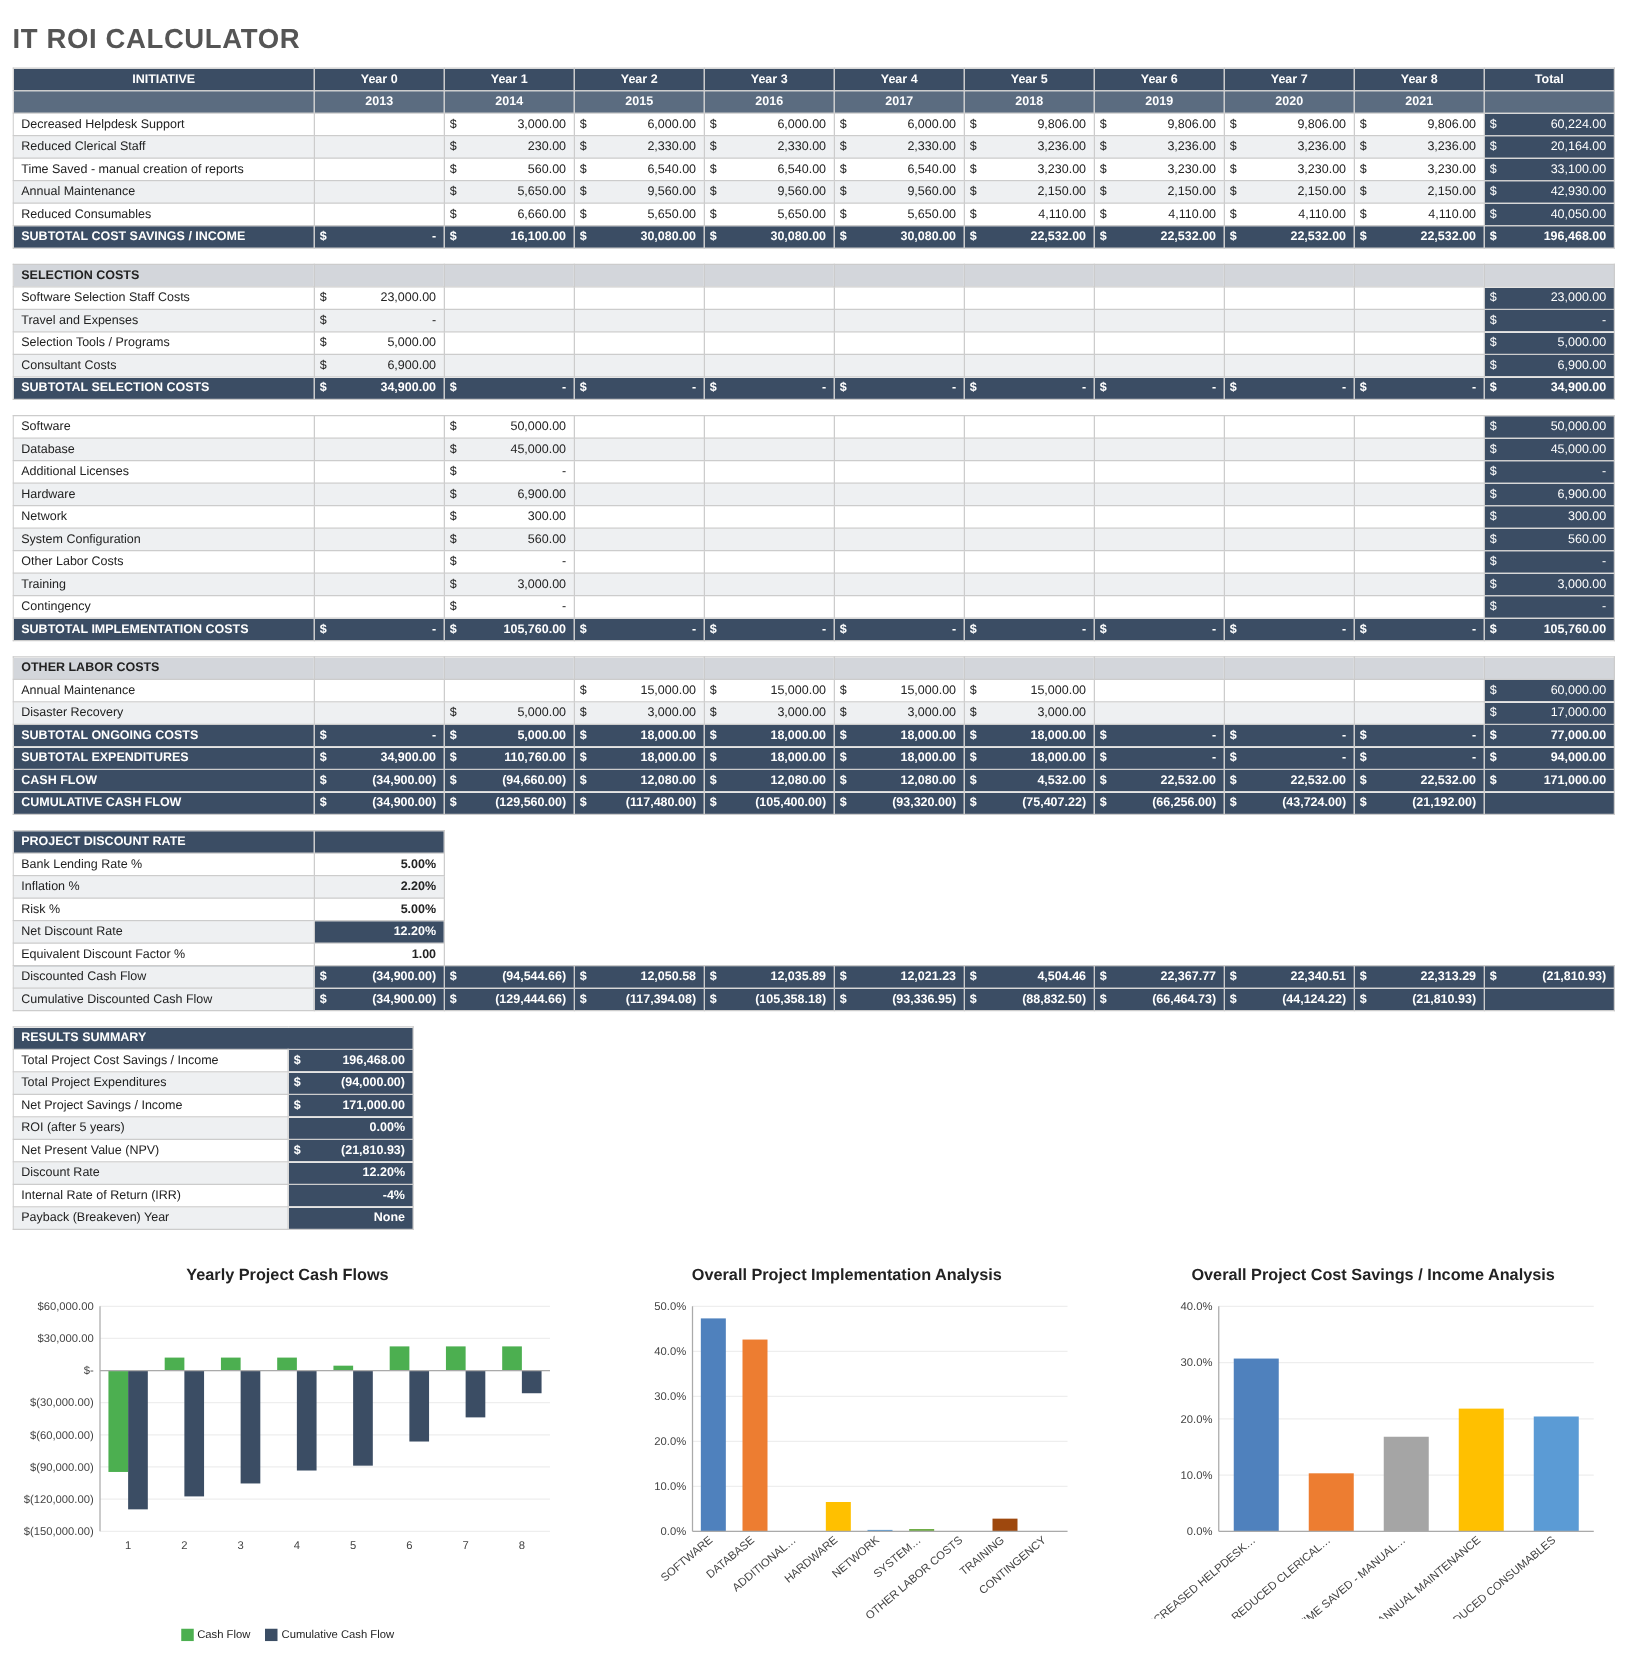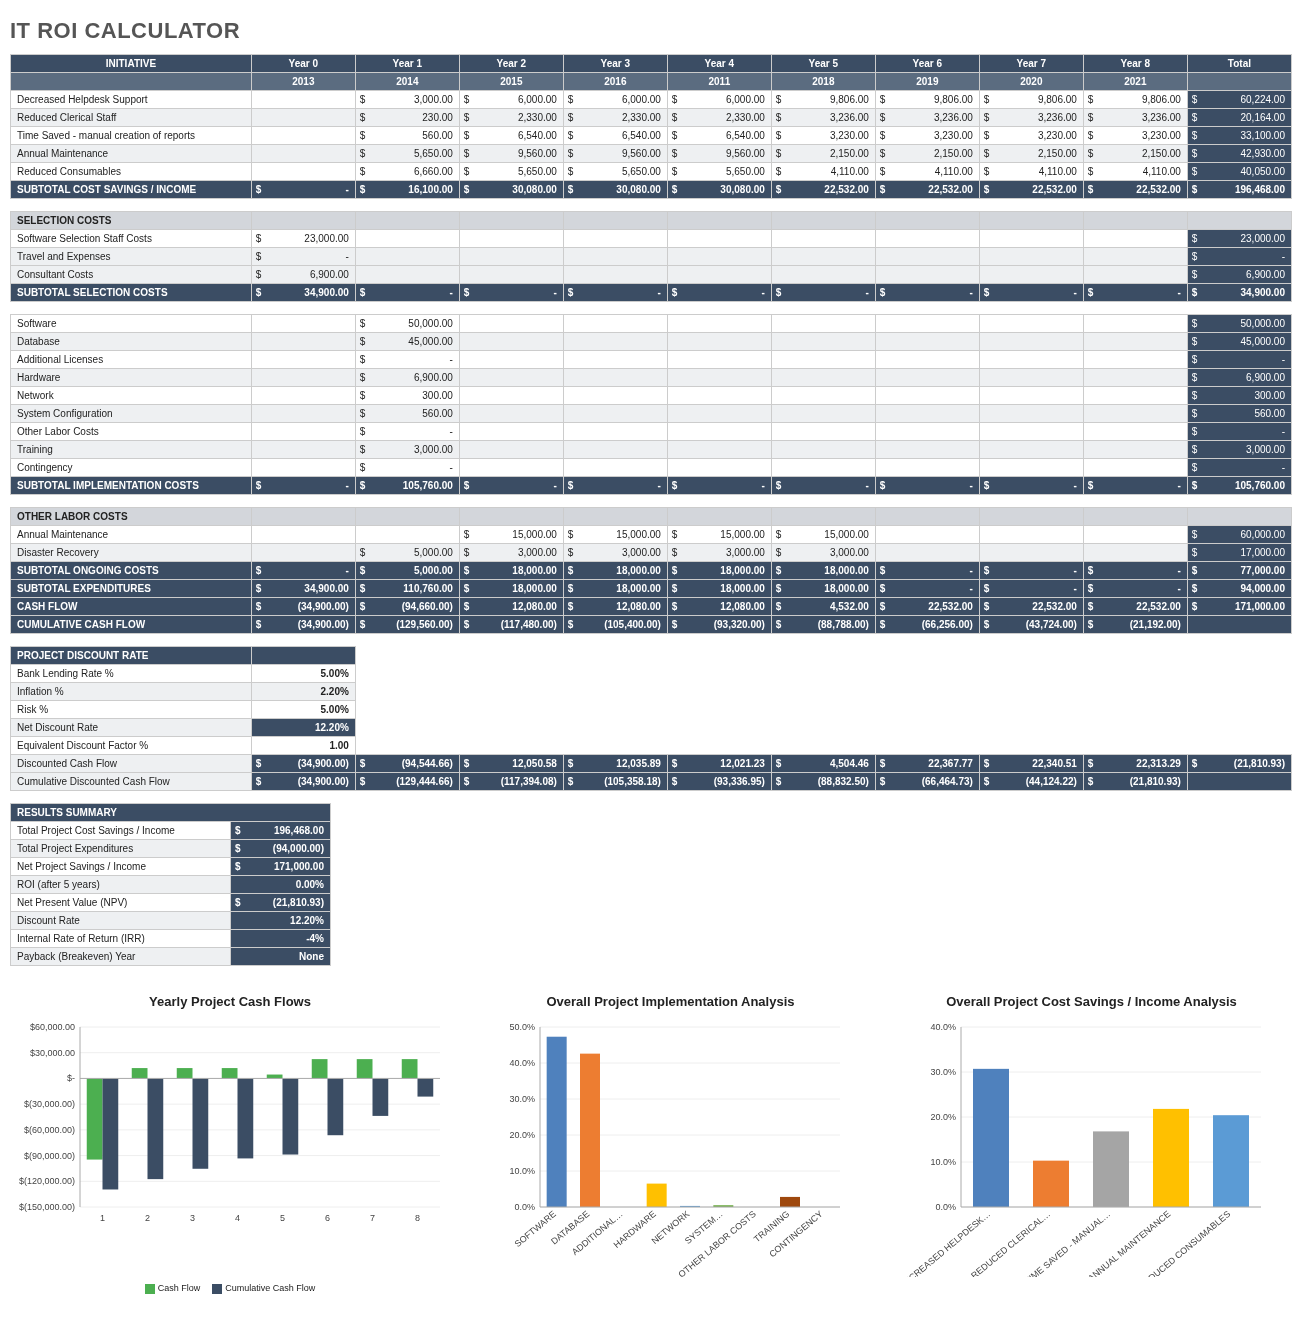--- a/index.html
+++ b/index.html
@@ -17,21 +17,21 @@
   .subtot td{background:var(--dark);color:#fff;font-weight:700}
   .row0 td{background:#fff} .row1 td{background:var(--alt-row)}
   td.lbl{text-align:left;padding-left:6px}
   td.num{text-align:right;padding-right:6px}
   .money{display:flex;justify-content:space-between}
   .money .s{flex:0 0 auto} .money .v{flex:1 1 auto;text-align:right}
 
   .narrow{width:320px}
   .narrow td{height:18px}
 
-  .charts{display:flex;gap:20px;margin-top:28px}
+  .charts{display:flex;gap:34px;margin-top:28px}
   .chart{flex:1;position:relative}
   .chart-title{font:600 13px Arial;text-align:center;margin-bottom:8px}
   svg text{font:9px Arial;fill:#444}
   .axis{stroke:#aaa} .grid{stroke:#eee}
   .legend{font:9px Arial;text-align:center;margin-top:4px}
   .legend span{display:inline-block;margin:0 6px}
   .legend i{display:inline-block;width:10px;height:10px;margin-right:3px;vertical-align:middle}
 </style>
 </head>
 <body>
@@ -66,21 +66,21 @@
           <th>Year 7</th>
           <th>Year 8</th>
           <th>Total</th>
         </tr>
         <tr class="hdr2">
           <th></th>
           <th>2013</th>
           <th>2014</th>
           <th>2015</th>
           <th>2016</th>
-          <th>2011</th>
+          <th>2017</th>
           <th>2018</th>
           <th>2019</th>
           <th>2020</th>
           <th>2021</th>
           <th></th>
         </tr>
         <tr class="row0">
           <td class="lbl">Decreased Helpdesk Support</td>
           <td class="num"></td>
           <td class="num">
@@ -502,20 +502,43 @@
           <td class="num"></td>
           <td class="num"></td>
           <td class="num"></td>
           <td class="num" style="background:var(--dark);color:#fff">
             <div class="money">
               <span class="s">$</span>
               <span class="v">-</span>
             </div>
           </td>
         </tr>
+        <tr class="row0">
+          <td class="lbl">Selection Tools / Programs</td>
+          <td class="num">
+            <div class="money">
+              <span class="s">$</span>
+              <span class="v">5,000.00</span>
+            </div>
+          </td>
+          <td class="num"></td>
+          <td class="num"></td>
+          <td class="num"></td>
+          <td class="num"></td>
+          <td class="num"></td>
+          <td class="num"></td>
+          <td class="num"></td>
+          <td class="num"></td>
+          <td class="num" style="background:var(--dark);color:#fff">
+            <div class="money">
+              <span class="s">$</span>
+              <span class="v">5,000.00</span>
+            </div>
+          </td>
+        </tr>
         <tr class="row1">
           <td class="lbl">Consultant Costs</td>
           <td class="num">
             <div class="money">
               <span class="s">$</span>
               <span class="v">6,900.00</span>
             </div>
           </td>
           <td class="num"></td>
           <td class="num"></td>
@@ -1210,21 +1233,21 @@
           </td>
           <td class="num">
             <div class="money">
               <span class="s">$</span>
               <span class="v">(93,320.00)</span>
             </div>
           </td>
           <td class="num">
             <div class="money">
               <span class="s">$</span>
-              <span class="v">(88,788.00)</span>
+              <span class="v">(75,407.22)</span>
             </div>
           </td>
           <td class="num">
             <div class="money">
               <span class="s">$</span>
               <span class="v">(66,256.00)</span>
             </div>
           </td>
           <td class="num">
             <div class="money">

